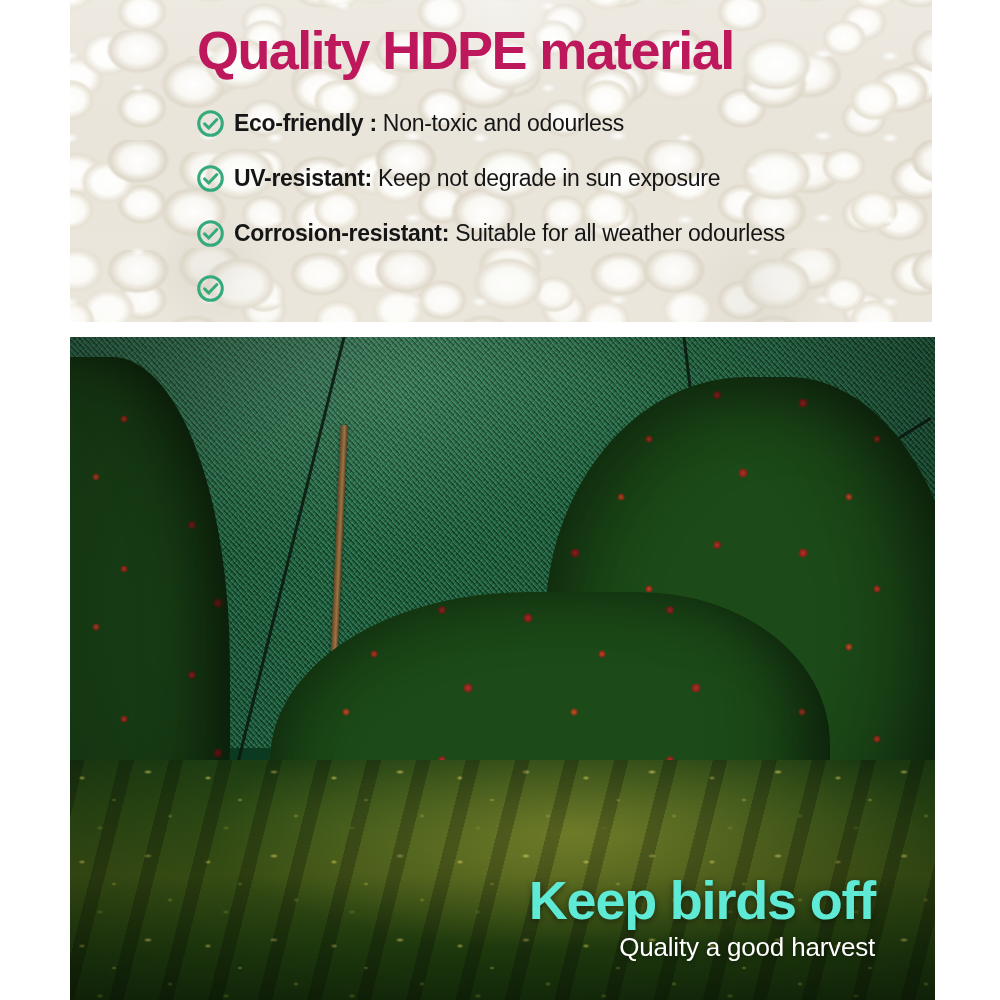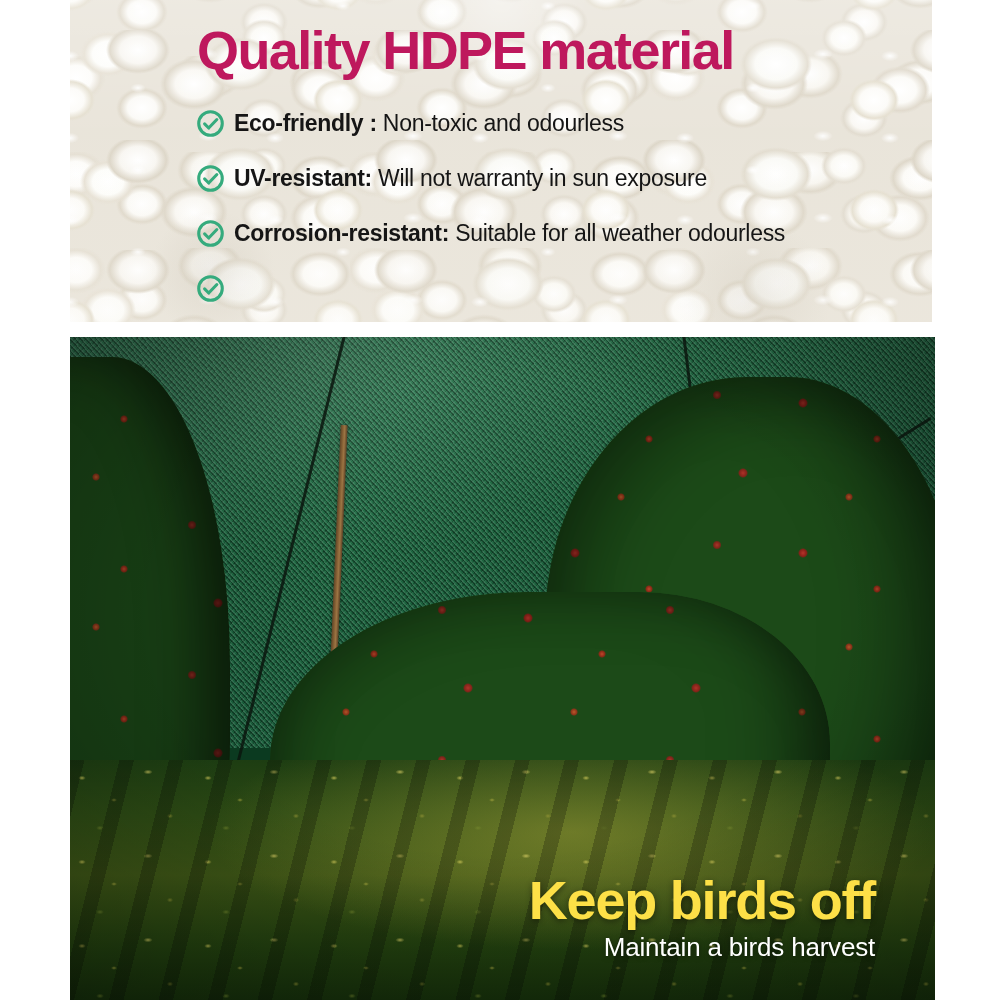--- a/index.html
+++ b/index.html
@@ -307,21 +307,21 @@
   .photo-copy {
     position: absolute;
     right: 60px;
     bottom: 38px;
     text-align: right;
   }
   .photo-headline {
     font-size: 54px;
     line-height: 56px;
     font-weight: 700;
-    color: #fde047;
+    color: #5eead4;
     letter-spacing: -1.2px;
     white-space: nowrap;
     text-shadow: 0 2px 6px rgba(0,0,0,0.45);
   }
   .photo-sub {
     margin-top: 4px;
     font-size: 26px;
     line-height: 30px;
     font-weight: 400;
     color: #ffffff;
@@ -361,21 +361,21 @@
         </div>
       </div>
 
       <div class="feature-row">
         <svg class="check-icon" viewBox="0 0 32 32">
           <circle cx="16" cy="16" r="13" fill="none" stroke="#35ab7d" stroke-width="3.4"></circle>
           <path d="M9.5 16.4 L14 21 L23 11.6" fill="none" stroke="#35ab7d" stroke-width="3.4" stroke-linecap="round" stroke-linejoin="round"></path>
         </svg>
         <div class="feature-text">
           <span class="lead">UV-resistant:</span>
-          <span>Will not warranty in sun exposure</span>
+          <span>Keep not degrade in sun exposure</span>
         </div>
       </div>
 
       <div class="feature-row">
         <svg class="check-icon" viewBox="0 0 32 32">
           <circle cx="16" cy="16" r="13" fill="none" stroke="#35ab7d" stroke-width="3.4"></circle>
           <path d="M9.5 16.4 L14 21 L23 11.6" fill="none" stroke="#35ab7d" stroke-width="3.4" stroke-linecap="round" stroke-linejoin="round"></path>
         </svg>
         <div class="feature-text">
           <span class="lead">Corrosion-resistant:</span>
@@ -414,18 +414,18 @@
     <div class="canopy branch-left foliage-tex apples-tex"></div>
 
     <div class="ground"></div>
     <div class="ground-speckle"></div>
     <div class="ground-shadows"></div>
 
     <div class="photo-vignette"></div>
 
     <div class="photo-copy">
       <div class="photo-headline">Keep birds off</div>
-      <div class="photo-sub">Maintain a birds harvest</div>
+      <div class="photo-sub">Quality a good harvest</div>
     </div>
 
   </div>
 
 </div>
 
 </body></html>

